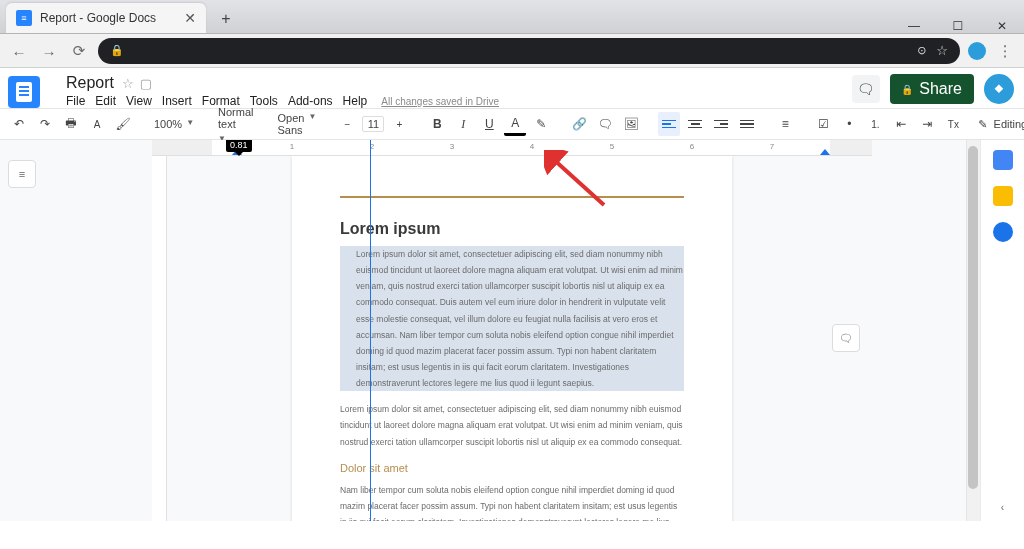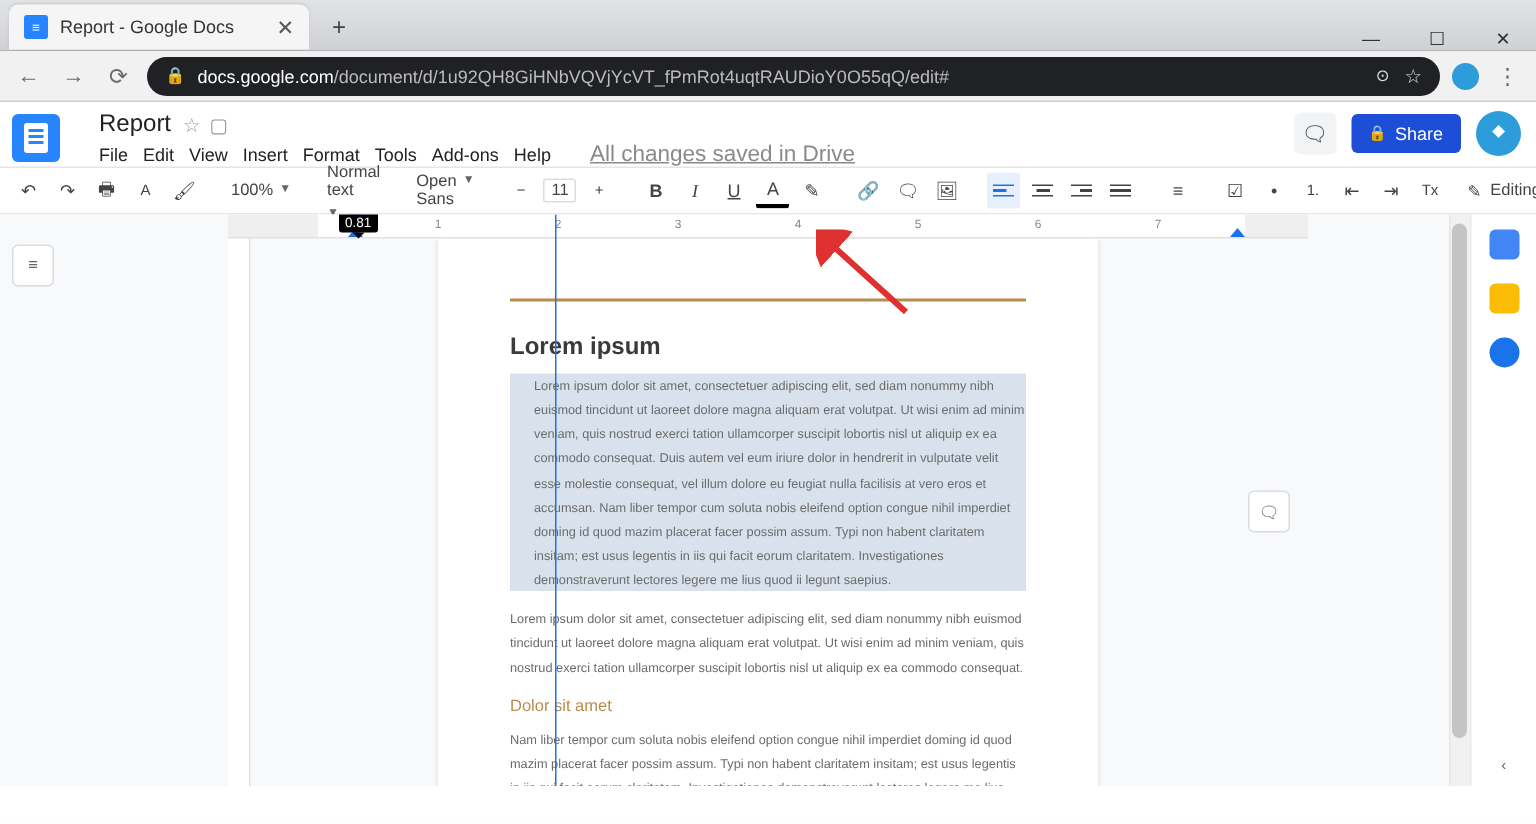--- a/index.html
+++ b/index.html
@@ -29,24 +29,24 @@
   
   .docs-header { display:flex; align-items:flex-start; padding:6px 10px 0 8px; gap:26px;}
   .docs-logo { width:32px; height:32px; background:#2684fc; border-radius:4px; display:flex; align-items:center; justify-content:center; margin-top:2px;}
   .docs-logo-inner { width:16px; height:20px; background:#fff; border-radius:2px; position:relative;}
   .docs-logo-inner::before{content:"";position:absolute;top:4px;left:3px;right:3px;height:2px;background:#2684fc;box-shadow:0 4px 0 #2684fc,0 8px 0 #2684fc;}
   .title-block {}
   .title-row { display:flex; align-items:center; gap:8px;}
   .doc-title { font-size:16px; color:#222; }
   .title-icons { display:flex; gap:6px; color:#9a9a9a; font-size:13px;}
   .menubar { display:flex; gap:10px; font-size:12px; color:#222; margin-top:2px; align-items:center;}
-  .menubar .saved { color:#8a8a8a; text-decoration:underline; font-size:15px; margin-left:16px;}
+  .menubar .saved { color:#8a8a8a; text-decoration:underline; font-size:10px; margin-left:4px;}
   .header-right { margin-left:auto; display:flex; align-items:center; gap:10px;}
   .comment-btn { width:28px; height:28px; background:#f1f3f4; border-radius:4px; display:flex; align-items:center; justify-content:center; color:#444; font-size:14px;}
-  .share-btn { background:#1d4ed8; color:#fff; border-radius:4px; padding:6px 12px; display:flex; align-items:center; gap:5px; font-size:12px; font-weight:500;}
+  .share-btn { background:#14532d; color:#fff; border-radius:4px; padding:6px 12px; display:flex; align-items:center; gap:5px; font-size:16px; font-weight:500;}
   .share-btn::before{content:"🔒"; font-size:10px;}
   .avatar { width:30px; height:30px; border-radius:50%; background:#2d9cdb; display:flex; align-items:center; justify-content:center; color:#fff; font-weight:bold;}
 
   
   .toolbar { height:32px; border-top:1px solid #e5e5e5; border-bottom:1px solid #e5e5e5; display:flex; align-items:center; padding:0 8px; gap:4px; color:#444;}
   .tb-btn { min-width:22px; height:24px; display:flex; align-items:center; justify-content:center; font-size:12px; border-radius:2px; padding:0 2px;}
   .tb-btn.small { font-size:10px;}
   .tb-sep { width:1px; height:18px; background:#ddd; margin:0 4px;}
   .tb-dd { display:flex; align-items:flex-start; gap:4px; font-size:11px; padding:0 4px;}
   .tb-dd .caret { font-size:8px; color:#666;}
@@ -132,21 +132,20 @@
     <div class="os-btn">✕</div>
   </div>
 </div>
 
 <div class="addr-row">
   <div class="nav-icon">←</div>
   <div class="nav-icon">→</div>
   <div class="nav-icon">⟳</div>
   <div class="addr-bar">
     <span class="addr-lock">🔒</span>
-    <span class="addr-text"><span class="host">docs.google.com</span><span>/document/d/1u92QH8GiHNbVQVjYcVT_fPmRot4uqtRAUDioY0O55qQ/edit#</span></span>
     <div class="addr-actions">
       <span style="color:#dedede;">⊙</span>
       <span class="addr-star">☆</span>
     </div>
   </div>
   <div class="ext-icon"></div>
   <div class="nav-icon">⋮</div>
 </div>
 
 <div class="docs-header">

